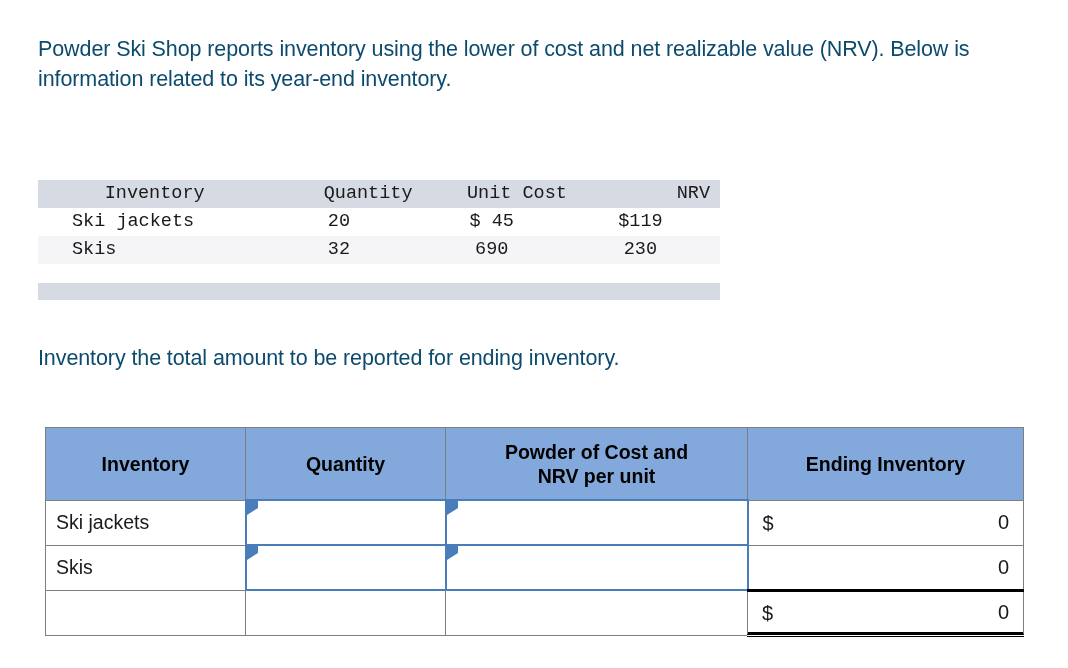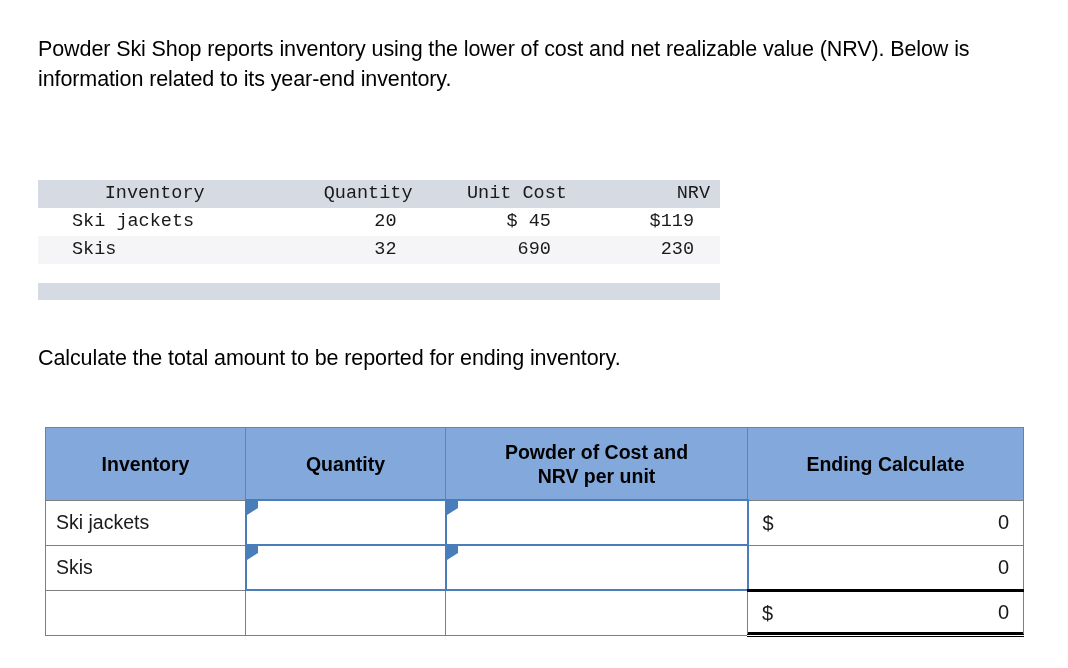--- a/index.html
+++ b/index.html
@@ -14,21 +14,21 @@
     font-family: "Liberation Sans", sans-serif;
     color: #1a1a1a;
     overflow: hidden;
   }
 
   
   .prose {
     position: absolute;
     font-size: 21.5px;
     line-height: 30px;
-    color: #000000;
+    color: #0c4a6e;
     letter-spacing: -0.1px;
   }
   #intro-text {
     left: 38px;
     top: 34px;
     width: 945px;
   }
   #question-text {
     left: 38px;
     top: 343px;
@@ -56,21 +56,21 @@
   #given-data-table tbody tr.row-odd  { background: #ffffff; }
   #given-data-table tbody tr.row-even { background: #f5f5f7; }
   #given-data-table tfoot tr { background: #d6dae3; }
   #given-data-table tfoot td { height: 17px; padding: 0; }
   .gd-spacer { height: 12px; background: #ffffff; }
   .gd-spacer td { padding: 0; height: 12px; }
 
   .gd-col-label  { text-align: center; width: 240px; }
   .gd-col-num    { text-align: right;  width: 148px; }
   .gd-name       { text-align: left;   padding-left: 34px !important; }
-  .gd-val        { text-align: right;  padding-right: 26px !important; }
+  .gd-val        { text-align: center;  padding-right: 26px !important; }
 
   
   #answer-table {
     position: absolute;
     left: 45px;
     top: 427px;
     width: 978px;
     border-collapse: collapse;
     table-layout: fixed;
     font-size: 19px;
@@ -178,38 +178,38 @@
       <td></td>
     </tr>
   </tbody>
   <tfoot>
     <tr>
       <td colspan="4"></td>
     </tr>
   </tfoot>
 </table>
 
-<div class="prose" id="question-text">Calculate the total amount to be reported for ending inventory.</div>
+<div class="prose" id="question-text">Inventory the total amount to be reported for ending inventory.</div>
 
 <table id="answer-table">
   <colgroup>
     <col style="width:200px">
     <col style="width:200px">
     <col style="width:302px">
     <col style="width:276px">
   </colgroup>
   <thead>
     <tr>
       <th>Inventory</th>
       <th>Quantity</th>
       <th>
         <span>Powder of Cost and</span><br>
         <span>NRV per unit</span>
       </th>
-      <th>Ending Calculate</th>
+      <th>Ending Inventory</th>
     </tr>
   </thead>
   <tbody>
 
     <tr class="ans-row">
       <td class="cell-label">Ski jackets</td>
       <td class="cell-input">
         <span class="marker-triangle"></span>
         <span></span>
       </td>

